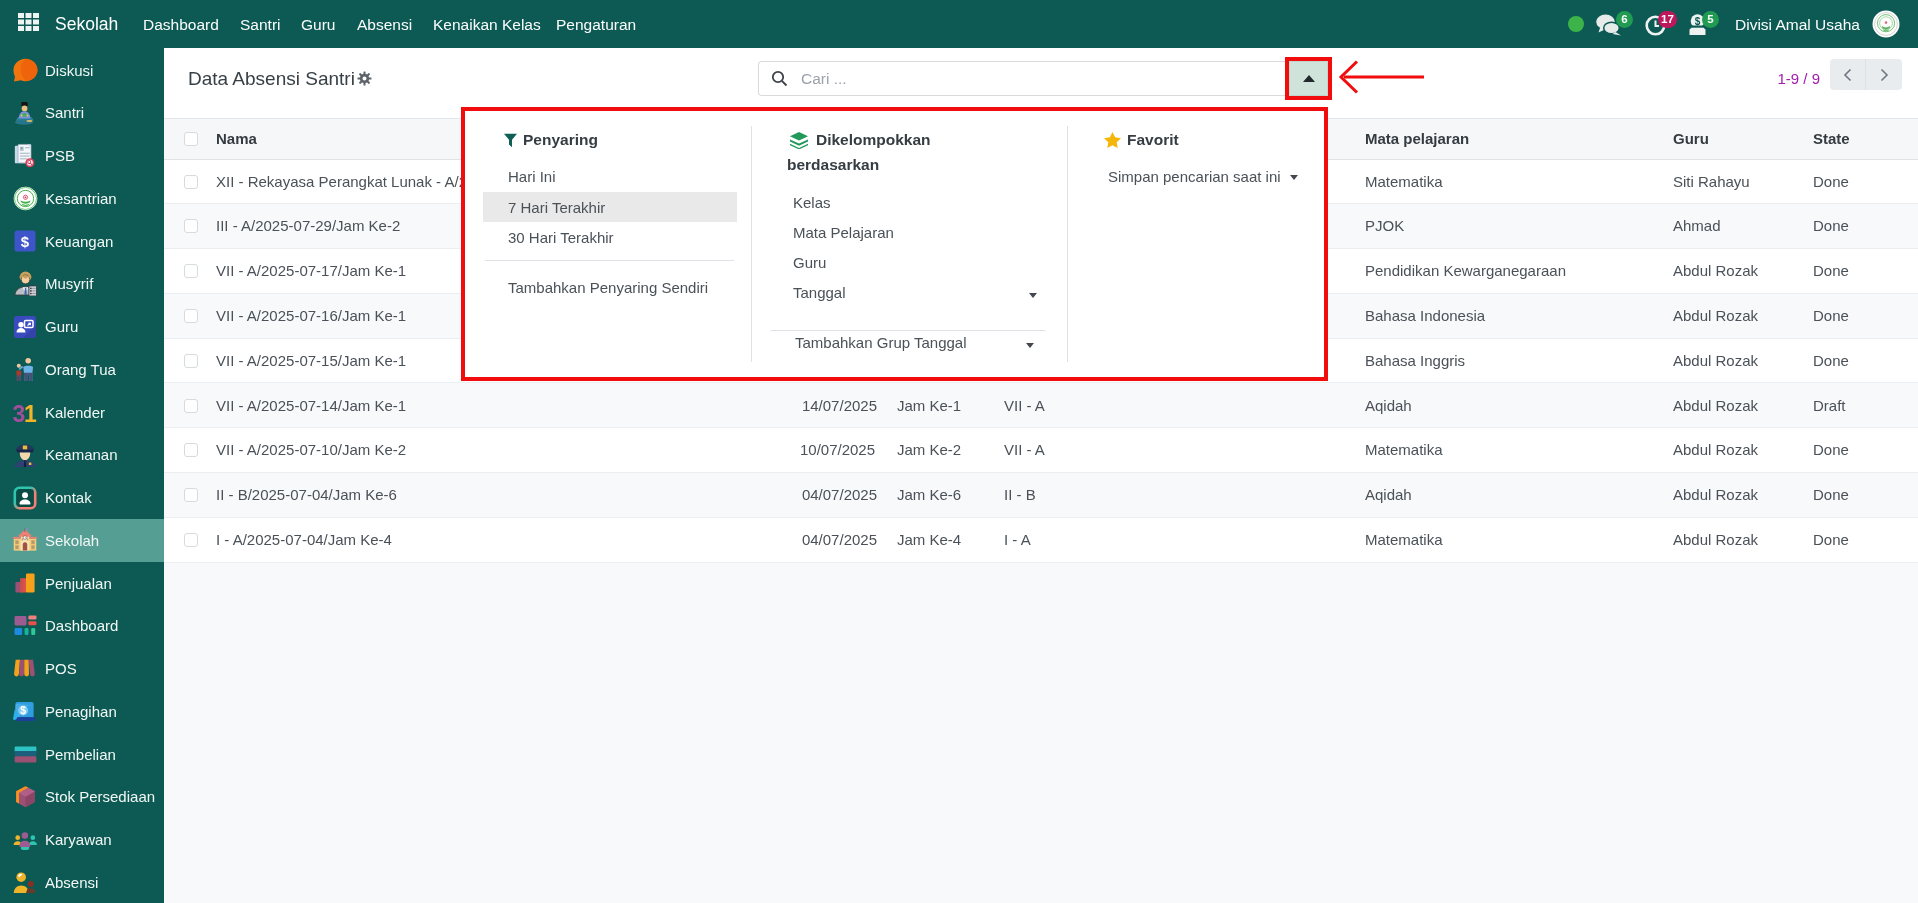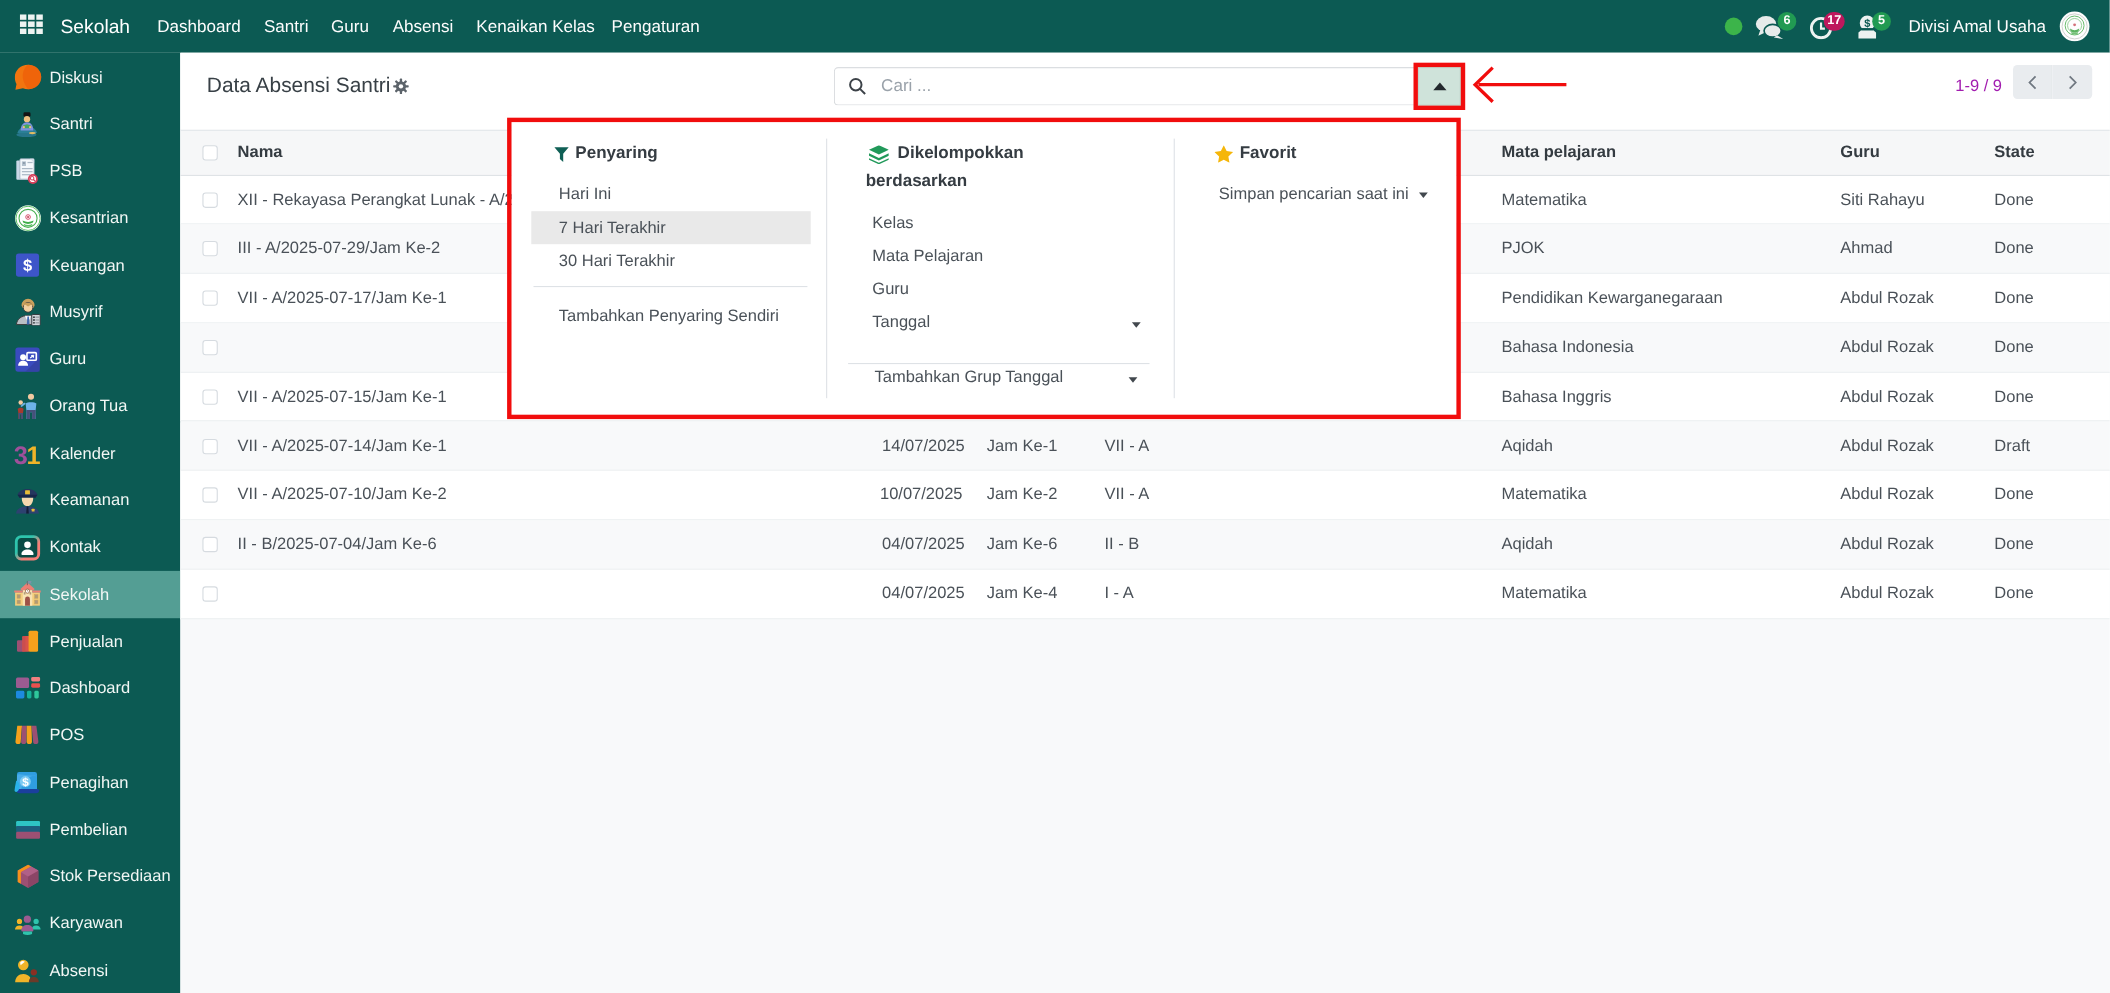--- a/index.html
+++ b/index.html
@@ -430,20 +430,21 @@
       </div>
     <div class="trow" style="top:201.1px">
         <span class="cb" style="top:15px"></span>
         <div class="tcell" style="left:52px">VII - A/2025-07-17/Jam Ke-1</div>
         <div class="tcell" style="left:1201px">Pendidikan Kewarganegaraan</div>
         <div class="tcell" style="left:1509px">Abdul Rozak</div>
         <div class="tcell" style="left:1649px">Done</div>
       </div>
     <div class="trow alt" style="top:245.9px">
         <span class="cb" style="top:15px"></span>
+        <div class="tcell" style="left:52px">VII - A/2025-07-16/Jam Ke-1</div>
         <div class="tcell" style="left:1201px">Bahasa Indonesia</div>
         <div class="tcell" style="left:1509px">Abdul Rozak</div>
         <div class="tcell" style="left:1649px">Done</div>
       </div>
     <div class="trow" style="top:290.7px">
         <span class="cb" style="top:15px"></span>
         <div class="tcell" style="left:52px">VII - A/2025-07-15/Jam Ke-1</div>
         <div class="tcell" style="left:1201px">Bahasa Inggris</div>
         <div class="tcell" style="left:1509px">Abdul Rozak</div>
         <div class="tcell" style="left:1649px">Done</div>
@@ -473,20 +474,21 @@
         <div class="tcell" style="left:52px">II - B/2025-07-04/Jam Ke-6</div>
         <div class="tcell" style="left:634px;width:79px;text-align:right">04/07/2025</div>
         <div class="tcell" style="left:733px">Jam Ke-6</div>
         <div class="tcell" style="left:840px">II - B</div>
         <div class="tcell" style="left:1201px">Aqidah</div>
         <div class="tcell" style="left:1509px">Abdul Rozak</div>
         <div class="tcell" style="left:1649px">Done</div>
       </div>
     <div class="trow" style="top:469.9px">
         <span class="cb" style="top:15px"></span>
+        <div class="tcell" style="left:52px">I - A/2025-07-04/Jam Ke-4</div>
         <div class="tcell" style="left:634px;width:79px;text-align:right">04/07/2025</div>
         <div class="tcell" style="left:733px">Jam Ke-4</div>
         <div class="tcell" style="left:840px">I - A</div>
         <div class="tcell" style="left:1201px">Matematika</div>
         <div class="tcell" style="left:1509px">Abdul Rozak</div>
         <div class="tcell" style="left:1649px">Done</div>
       </div>
   </div>
 </div>
 <div id="dd">

